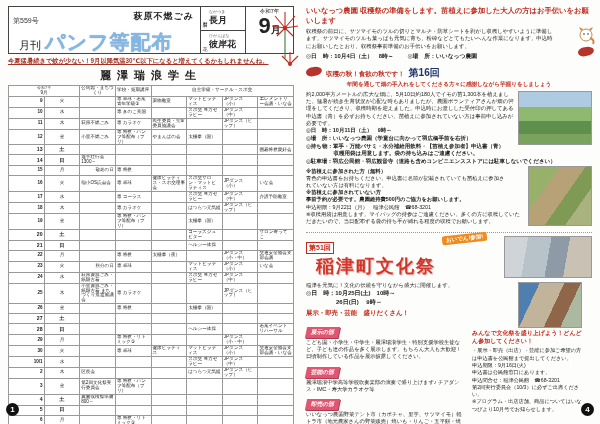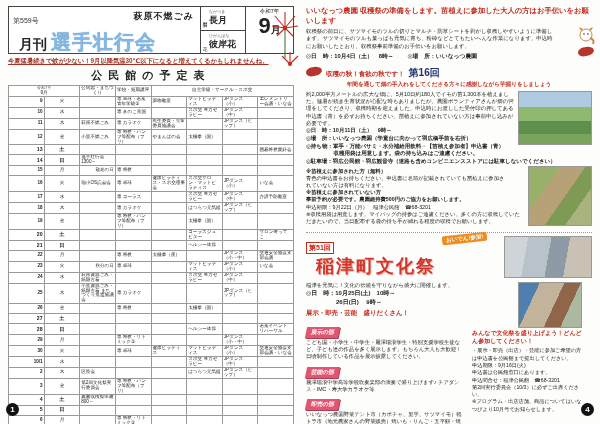--- a/index.html
+++ b/index.html
@@ -7,21 +7,21 @@
   .spread{position:absolute;inset:0;background:#fdfdfb;display:flex;}
   .page{position:relative;width:300px;height:424px;box-sizing:border-box;padding:6px 6px 4px 8px;}
   .page.right{padding:4px 8px 4px 6px;}
 
   
   .hdr{position:relative;border:1.5px solid #444;height:46px;display:flex;background:#fff;}
   .hdr-left{flex:1;padding:2px 4px;position:relative;}
   .issue{font-size:7px;color:#333;}
   .org{position:absolute;top:3px;right:6px;font-size:9px;font-weight:bold;letter-spacing:1px;}
   .mag{display:flex;align-items:baseline;margin-top:2px;}
-  .mag-pre{font-size:14px;font-weight:bold;margin:0 4px 0 6px;}
+  .mag-pre{font-size:11px;font-weight:normal;margin:0 4px 0 6px;}
   .mag-title{font-size:20px;font-weight:bold;color:#85b9e4;letter-spacing:1px;text-shadow:0 0 1px #4a7fb5;}
   .hdr-right{width:92px;border-left:1.5px solid #444;display:flex;}
   .koyomi{width:44px;border-right:1px solid #444;display:flex;flex-direction:column;}
   .koyomi-row{flex:1;display:flex;align-items:center;border-bottom:1px solid #444;}
   .koyomi-row:last-child{border-bottom:none;}
   .koyomi-lab{font-size:5px;writing-mode:vertical-rl;margin:0 1px;color:#333;}
   .koyomi-val{font-size:9px;font-weight:bold;}
   .furi{display:block;font-size:4px;font-weight:normal;color:#555;}
   .gengo{flex:1;text-align:center;position:relative;padding-top:1px;}
   .era{font-size:5.5px;}
@@ -97,21 +97,21 @@
 <div class="spread">
 
   <div class="page left">
 
     <div class="hdr">
       <div class="hdr-left">
         <span class="issue">第559号</span>
         <span class="org">萩原不燃ごみ</span>
         <div class="mag">
           <span class="mag-pre">月刊</span>
-          <span class="mag-title">選手壮行会</span>
+          <span class="mag-title">パンフ等配布</span>
         </div>
       </div>
       <div class="hdr-right">
         <div class="koyomi">
           <div class="koyomi-row">
             <span class="koyomi-lab">旧暦</span>
             <span class="koyomi-val"><span class="furi">ながつき</span><span>長月</span></span>
           </div>
           <div class="koyomi-row">
             <span class="koyomi-lab">花</span>
@@ -129,21 +129,21 @@
       <g stroke="#c62b20" stroke-width="1.1" fill="none">
         <path d="M17 22 L7 10 M17 22 L17 6 M17 22 L27 10 M17 22 L4 20 M17 22 L30 20 M17 22 L9 30 M17 22 L25 30"></path>
         <path d="M17 22 L17 52" stroke="#3d7a33"></path>
         <path d="M10 44 L2 36 M10 44 L10 32 M10 44 L18 36" transform="translate(12,14)"></path>
       </g>
       <circle cx="17" cy="22" r="2.2" fill="#c62b20"></circle>
       <circle cx="22" cy="58" r="2" fill="#c62b20"></circle>
     </svg>
 
     <div class="notice">今夏猛暑続きで蚊が少ない！9月以降気温30℃以下になると増えてくるかもしれませんね。</div>
-    <div class="sched-title">公民館の予定表</div>
+    <div class="sched-title">麗澤瑞浪学生</div>
 
     <table class="tbl" id="sched">
       <thead>
         <tr>
           <th colspan="2" class="thm"><span class="hdr-note">令和7年</span><span>9月</span></th>
           <th>公民館・まちづくり</th>
           <th>学校・短期講座</th>
           <th colspan="4">自主学級・サークル・スポ交</th>
         </tr>
       </thead>

